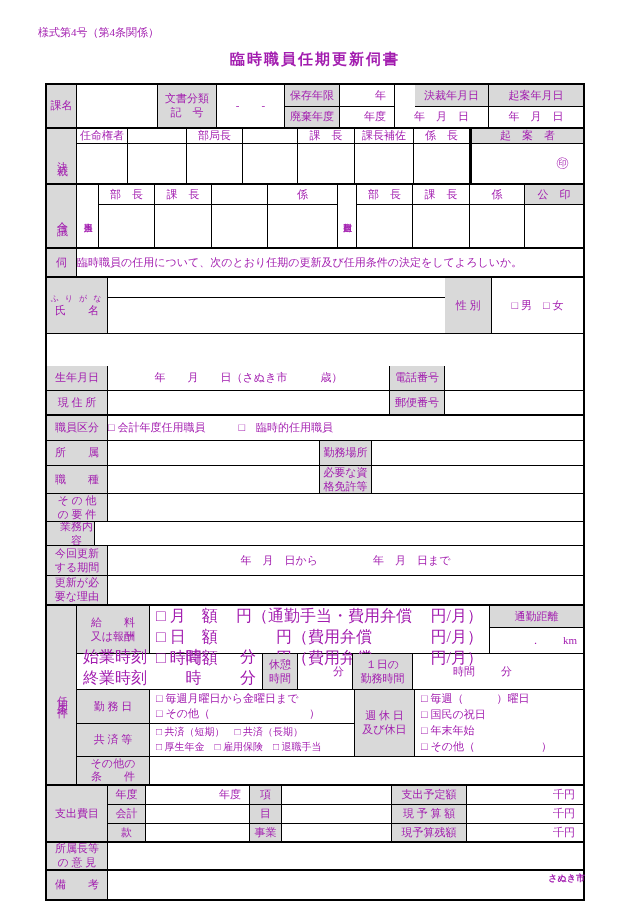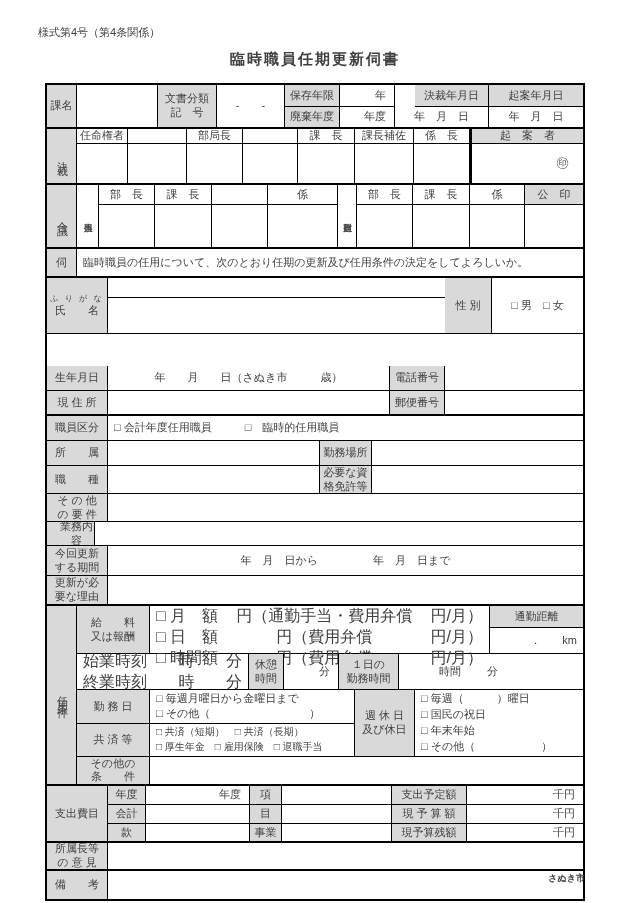--- a/index.html
+++ b/index.html
@@ -1,35 +1,35 @@
 <!DOCTYPE html>
 <html><head>
 <meta charset="utf-8">
 <style>
   html,body{margin:0;padding:0;background:#fff;}
   .page{position:relative;width:630px;height:903px;background:#fff;overflow:hidden;
-        font-family:Liberation Sans, sans-serif;color:#404040;}
+        font-family:Liberation Serif, serif;color:#a21caf;}
   .note{position:absolute;left:38px;top:25px;font-size:11px;}
   .title{position:absolute;left:0;top:50px;width:100%;text-align:center;font-size:15px;font-weight:bold;letter-spacing:2px;}
   .city{position:absolute;right:45px;top:872px;font-size:9px;font-weight:bold;}
   .tbl{position:absolute;left:45px;top:83px;width:536px;border:2px solid #000;}
   .row{display:flex;box-sizing:border-box;border-bottom:1px solid #000;}
   .row.bb2{border-bottom-width:2px;}
   .row.last{border-bottom:none;}
   .c{box-sizing:border-box;flex:0 0 auto;border-right:1px solid #000;display:flex;
      align-items:center;justify-content:center;overflow:hidden;font-size:11px;line-height:1.25;text-align:center;}
   .nr{border-right:none!important;}
   .g{background:#d9d9d9;}
   .col{box-sizing:border-box;flex:0 0 auto;display:flex;flex-direction:column;}
   .srow{box-sizing:border-box;display:flex;border-bottom:1px solid #000;}
   .srow.fill{flex:1 1 auto;border-bottom:none;}
   .vert{writing-mode:vertical-rl;text-orientation:upright;letter-spacing:4px;}
   .v9{writing-mode:vertical-rl;text-orientation:upright;font-size:9px;letter-spacing:0;}
   .two{flex-direction:column;justify-content:center;}
-  .left{justify-content:flex-start;text-align:left;padding-left:6px;}
+  .left{justify-content:flex-start;text-align:left;}
   .right{justify-content:flex-end;text-align:right;padding-right:8px;}
   .opts{flex-direction:column;align-items:flex-start;justify-content:space-evenly;padding-left:6px;text-align:left;}
   .opt{white-space:nowrap;}
   .sb{display:flex;justify-content:space-between;align-items:center;padding:0 6px;box-sizing:border-box;white-space:nowrap;}
   .small{font-size:8px;letter-spacing:2px;}
   .bl2{border-left:2px solid #000;}
   .stamp{font-size:13px;margin-left:auto;padding-right:14px;}
   .s10{font-size:10px;}
 </style>
 </head>
@@ -259,21 +259,21 @@
             <div class="srow fill">
                 <div class="c nr sb" style="width:100%;height:100%;padding-left:40px;">
               <span>．</span>
               <span>km</span>
             </div>
               </div>
           </div>
         </div>
 
         <div class="srow" style="height:36px;">
-          <div class="col" style="width:172px;height:100%;justify-content:center;border-right:1px solid #000;">
+          <div class="col" style="width:186px;height:100%;justify-content:flex-end;border-right:1px solid #000;">
             <div class="sb opt">
               <span>始業時刻</span>
                 <span>時</span>
                 <span>分</span>
             </div>
             <div class="sb opt">
               <span>終業時刻</span>
                 <span>時</span>
                 <span>分</span>
             </div>

